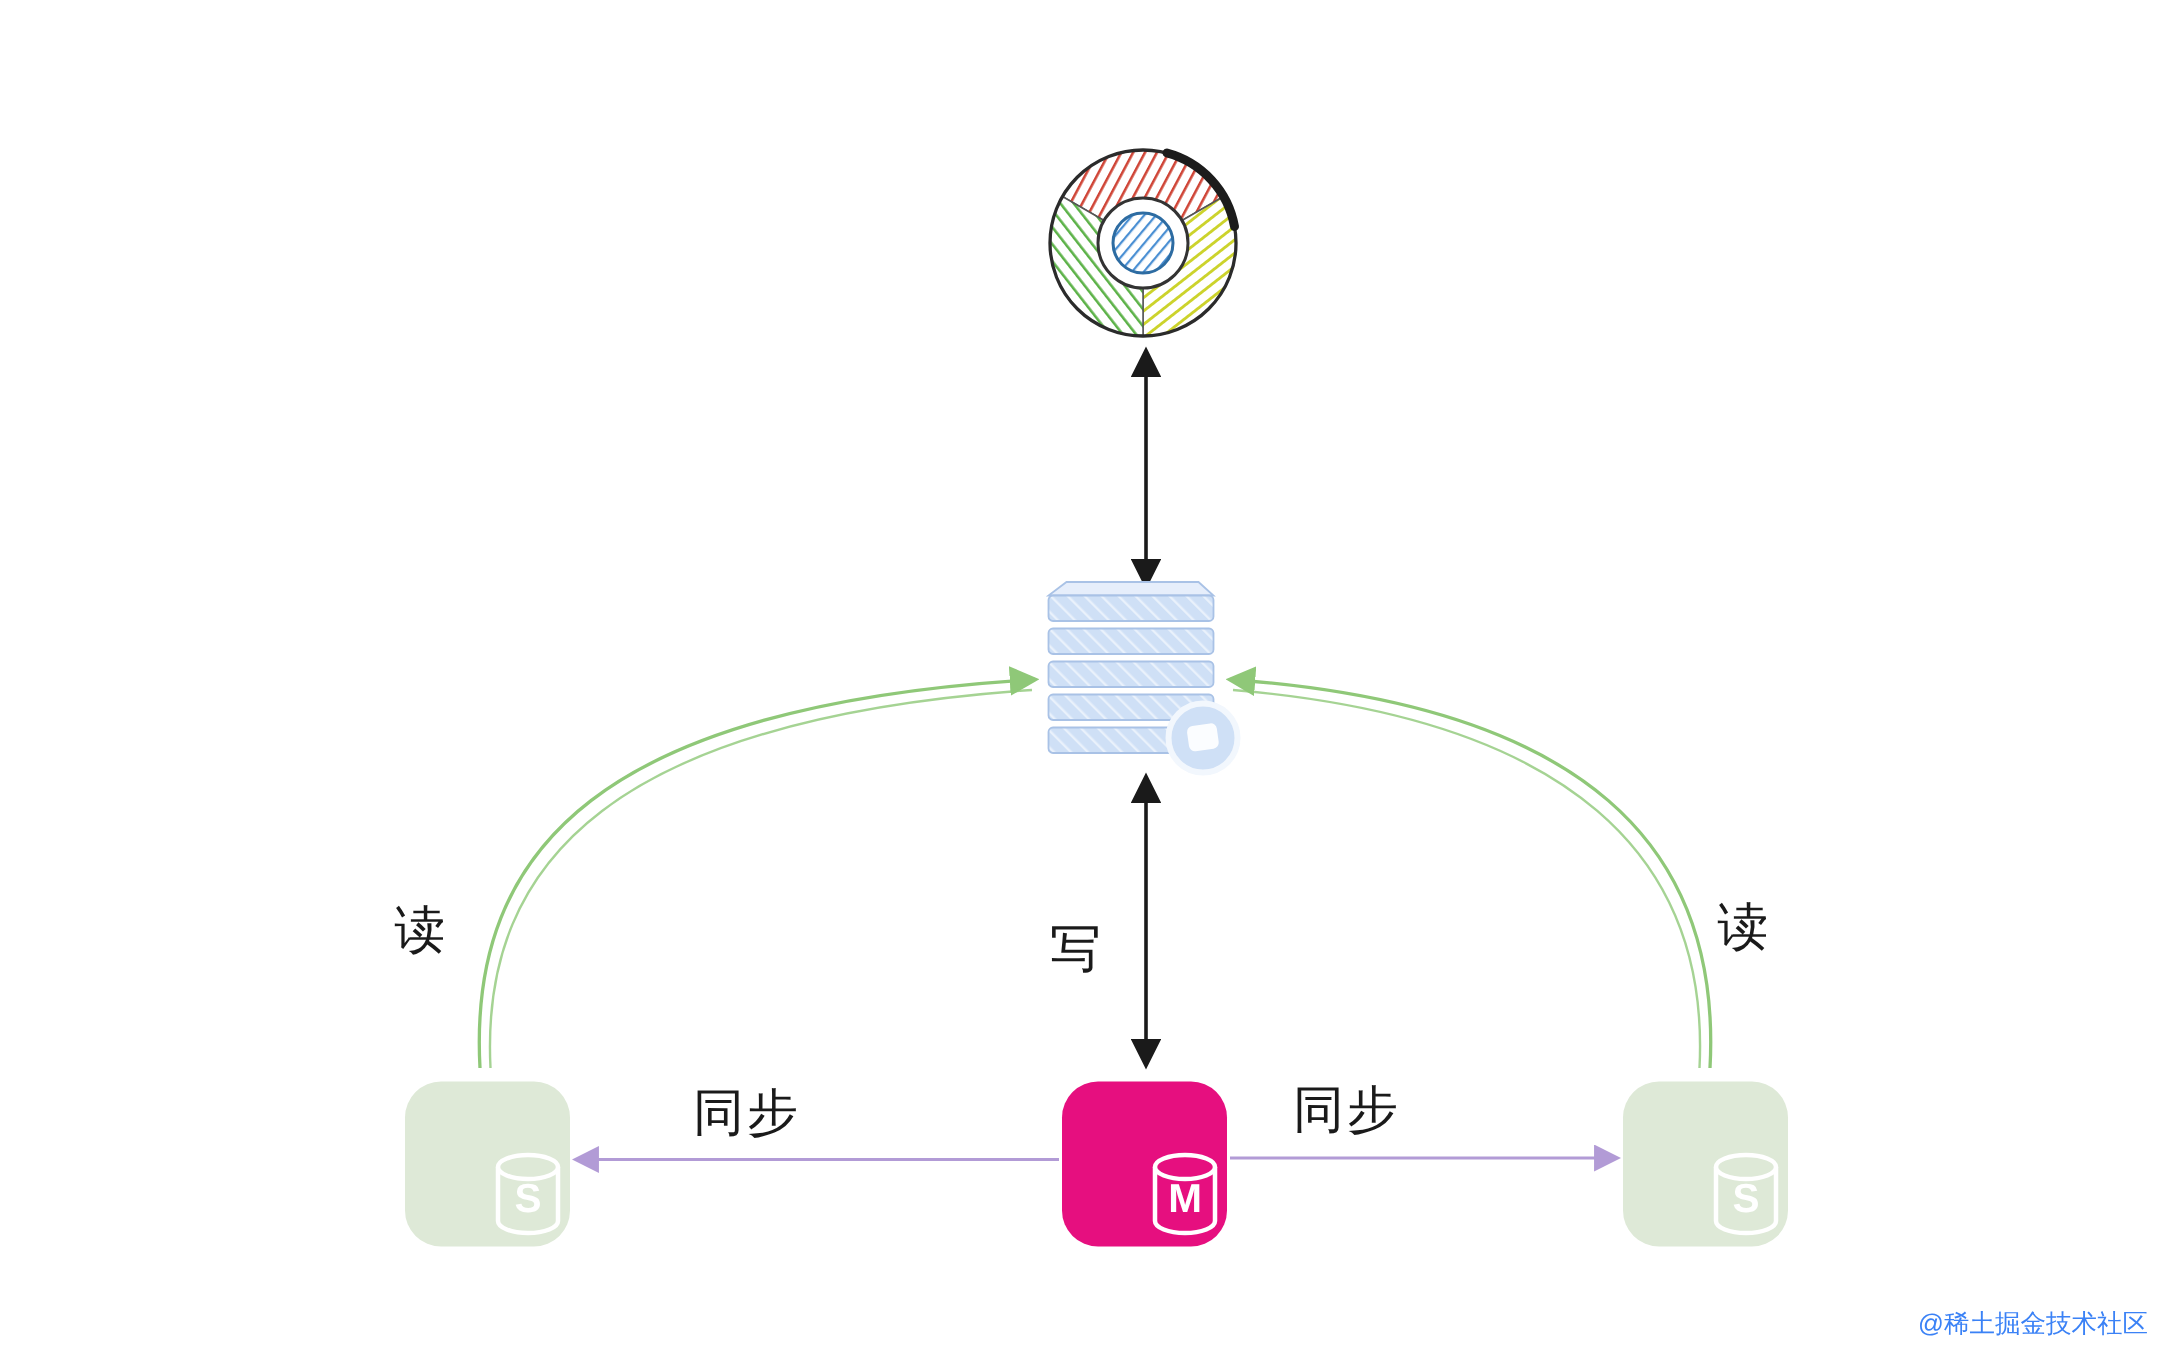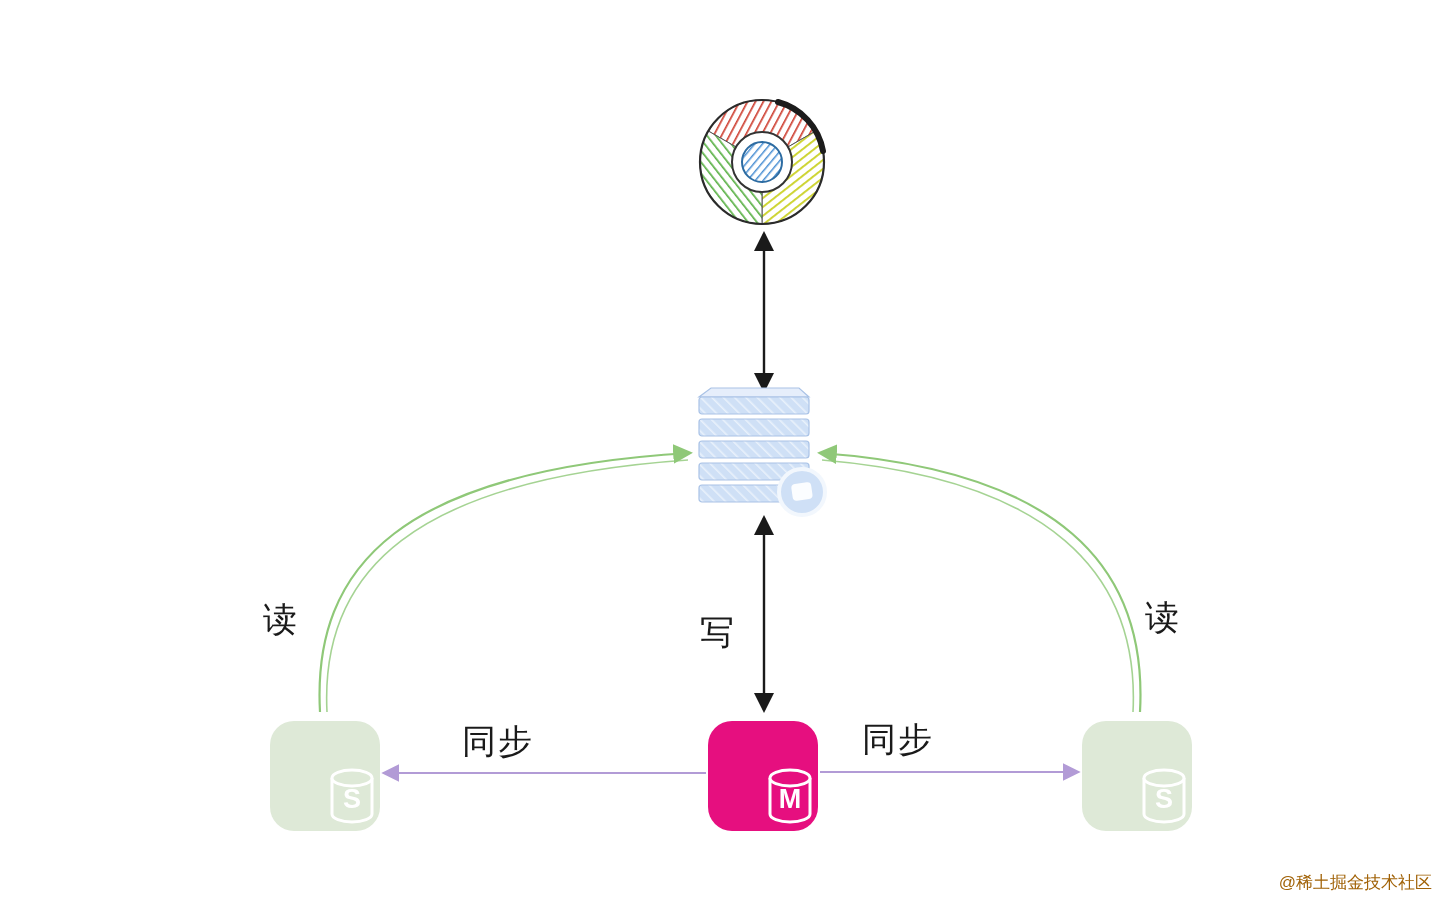--- a/index.html
+++ b/index.html
@@ -19,21 +19,21 @@
     font-weight: 500;
     color: #1a1a1a;
     letter-spacing: 2px;
     white-space: nowrap;
   }
   .watermark {
     position: absolute;
     right: 14px;
     bottom: 20px;
     font-size: 17px;
-    color: #a16207;
+    color: #3b82f6;
     text-align: center;
   }
 </style>
 </head>
 <body>
 
 <div class="canvas">
 
   <svg class="diagram-svg" width="1446" height="914" viewBox="0 0 1446 914">
     <defs>

